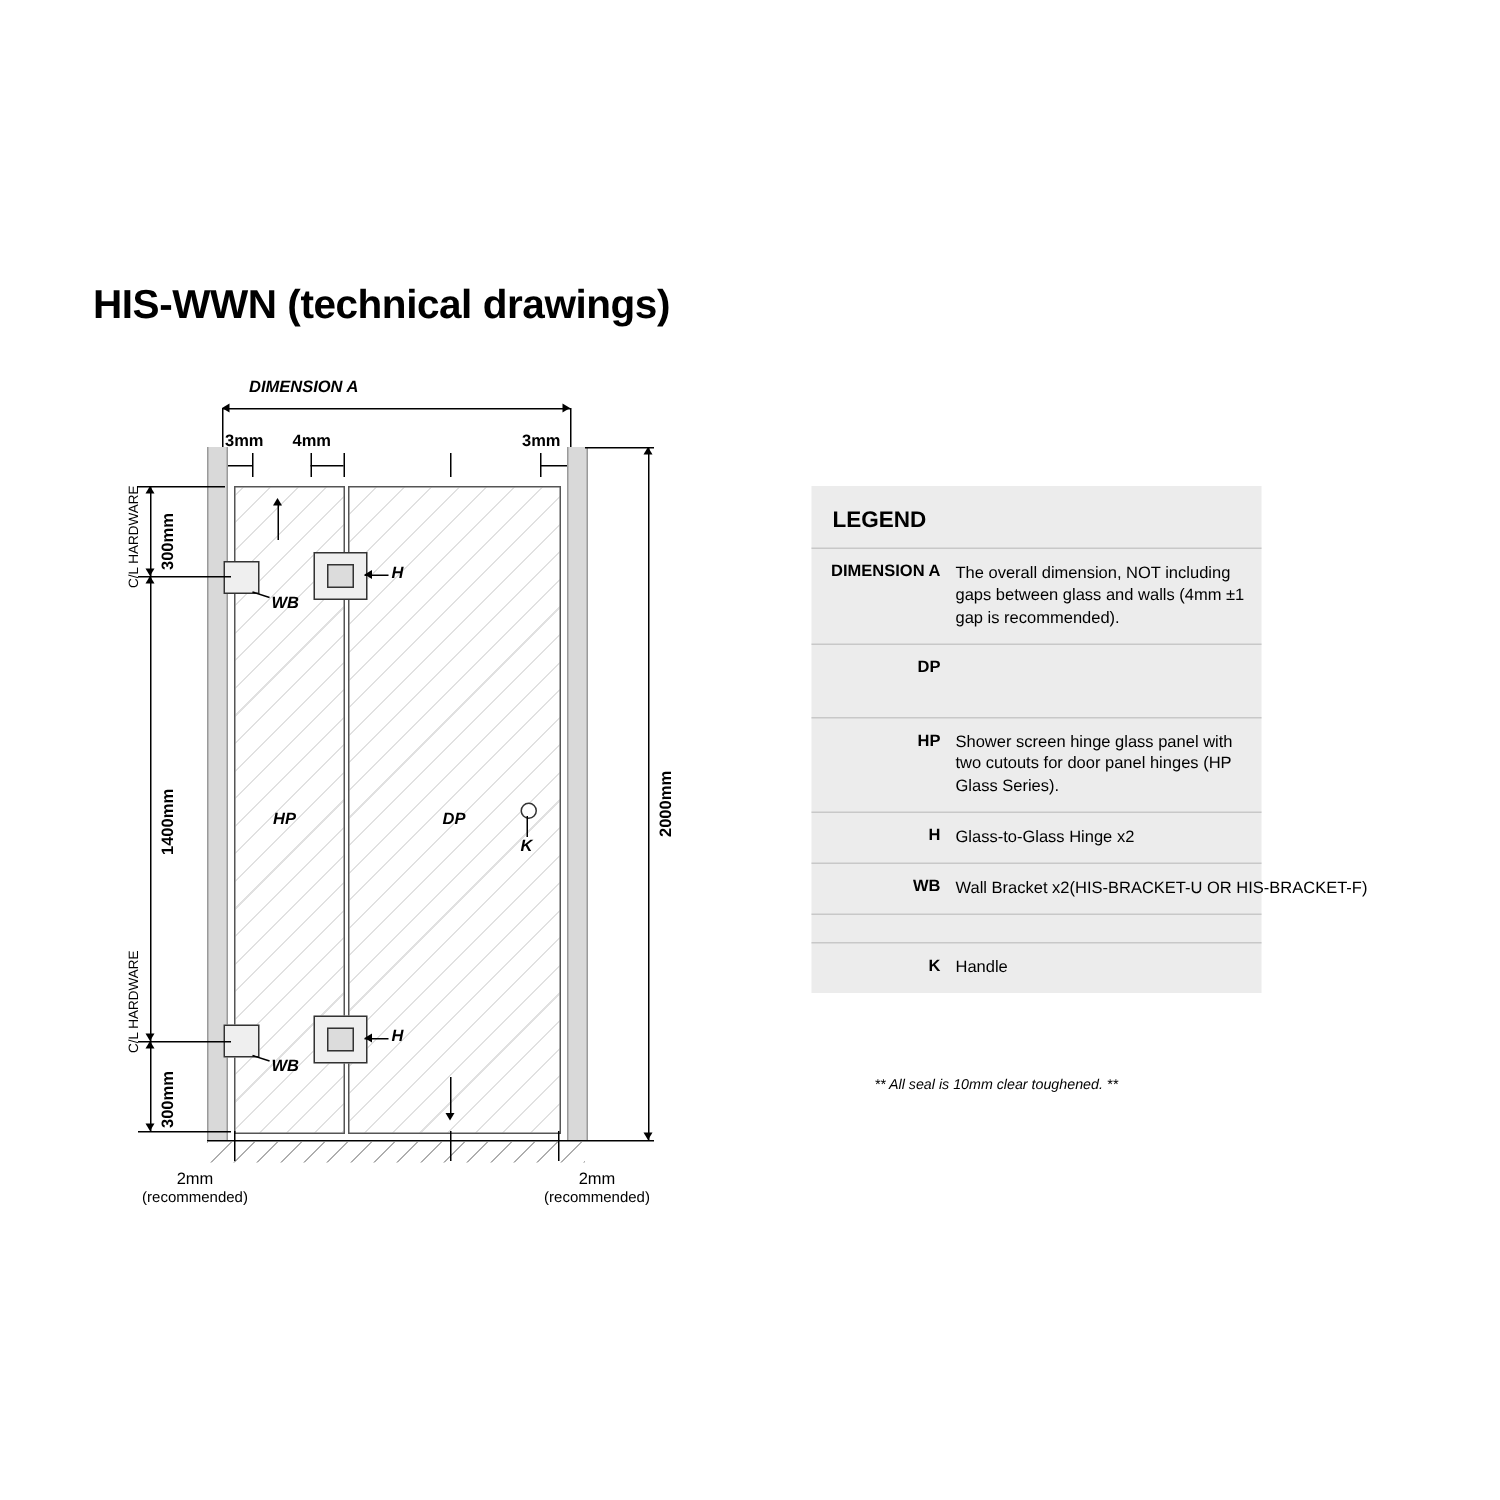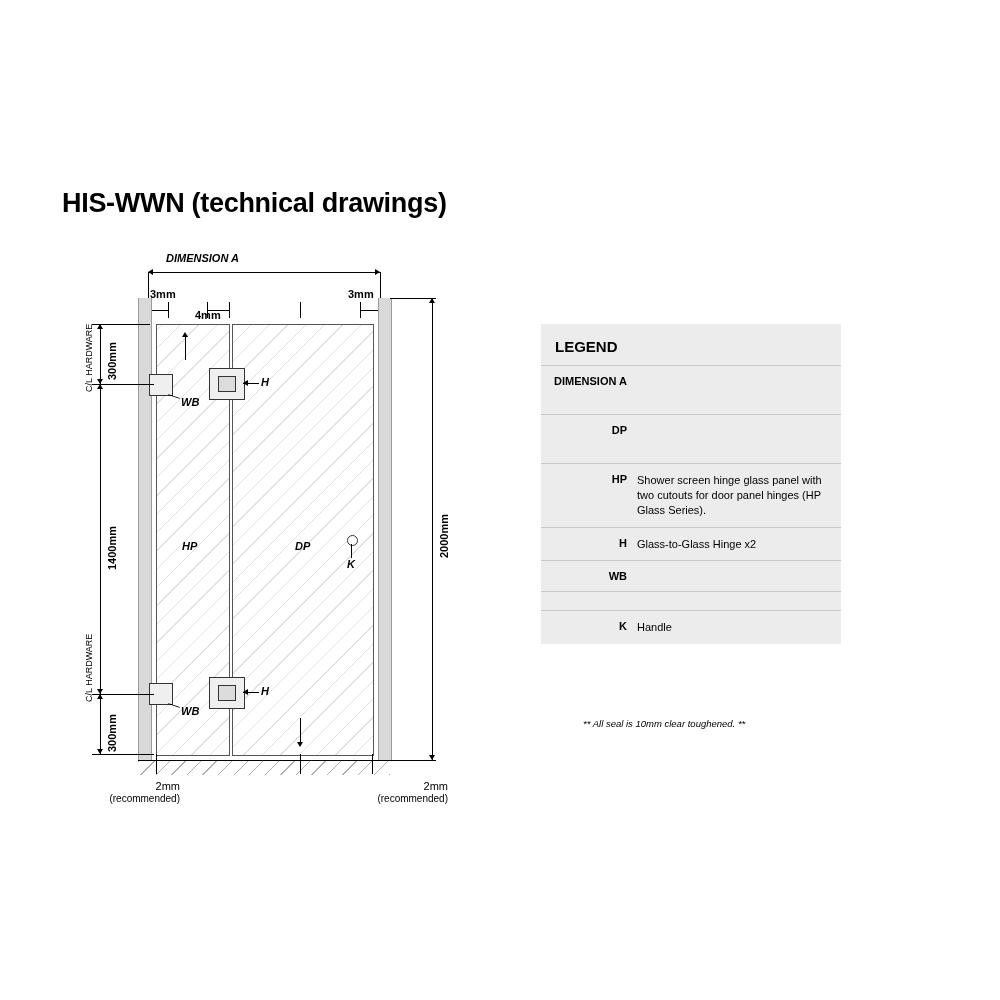--- a/index.html
+++ b/index.html
@@ -100,21 +100,21 @@
         -45deg,
         rgba(120,120,120,0.6) 0px,
         rgba(120,120,120,0.6) 1px,
         rgba(255,255,255,0) 1px,
         rgba(255,255,255,0) 11px
       );
   }
   .note {
     position: absolute;
     font-size: 10px;
-    text-align: right;
+    text-align: center;
     line-height: 1.2;
   }
   .note b { font-size: 11px; font-weight: normal; }
 
   
   #legend {
     position: absolute;
     left: 541px;
     top: 324px;
     width: 300px;
@@ -165,21 +165,21 @@
 <div id="drawing">
 
   <div class="lbl lbl-i" style="left:106px; top:12px;">DIMENSION A</div>
   <div class="hline" style="left:88px; top:32px; width:232px;"></div>
   <div class="arrow-l" style="left:88px; top:29px;"></div>
   <div class="arrow-r" style="left:315px; top:29px;"></div>
   <div class="vline" style="left:88px; top:32px; height:56px;"></div>
   <div class="vline" style="left:320px; top:32px; height:56px;"></div>
 
   <div class="lbl" style="left:90px; top:48px;">3mm</div>
-  <div class="lbl" style="left:135px; top:48px;margin-top:21px;">4mm</div>
+  <div class="lbl" style="left:135px; top:48px;">4mm</div>
   <div class="lbl" style="left:288px; top:48px;">3mm</div>
 
   <div class="hline" style="left:88px; top:70px; width:20px;"></div>
   <div class="hline" style="left:147px; top:70px; width:22px;"></div>
   <div class="hline" style="left:300px; top:70px; width:20px;"></div>
   <div class="vline" style="left:108px; top:62px; height:16px;"></div>
   <div class="vline" style="left:147px; top:62px; height:16px;"></div>
   <div class="vline" style="left:169px; top:62px; height:16px;"></div>
   <div class="vline" style="left:240px; top:62px; height:16px;"></div>
   <div class="vline" style="left:300px; top:62px; height:16px;"></div>
@@ -265,38 +265,40 @@
     <b>2mm</b><br>
     <span>(recommended)</span>
   </div>
 </div>
 
 <div id="legend">
   <div class="legend-title">LEGEND</div>
 
   <div class="lg-row tall">
     <div class="lg-key">DIMENSION A</div>
+    <div class="lg-val">The overall dimension, NOT including gaps between glass and walls (4mm ±1 gap is recommended).</div>
   </div>
 
   <div class="lg-row tall">
     <div class="lg-key">DP</div>
   </div>
 
   <div class="lg-row tall">
     <div class="lg-key">HP</div>
     <div class="lg-val">Shower screen hinge glass panel with two cutouts for door panel hinges (HP Glass Series).</div>
   </div>
 
   <div class="lg-row">
     <div class="lg-key">H</div>
     <div class="lg-val">Glass-to-Glass Hinge x2</div>
   </div>
 
   <div class="lg-row">
     <div class="lg-key">WB</div>
+    <div class="lg-val" style="white-space:nowrap;">Wall Bracket x2(HIS-BRACKET-U OR HIS-BRACKET-F)</div>
   </div>
 
   <div class="lg-spacer"></div>
 
   <div class="lg-row">
     <div class="lg-key">K</div>
     <div class="lg-val">Handle</div>
   </div>
 </div>
 

